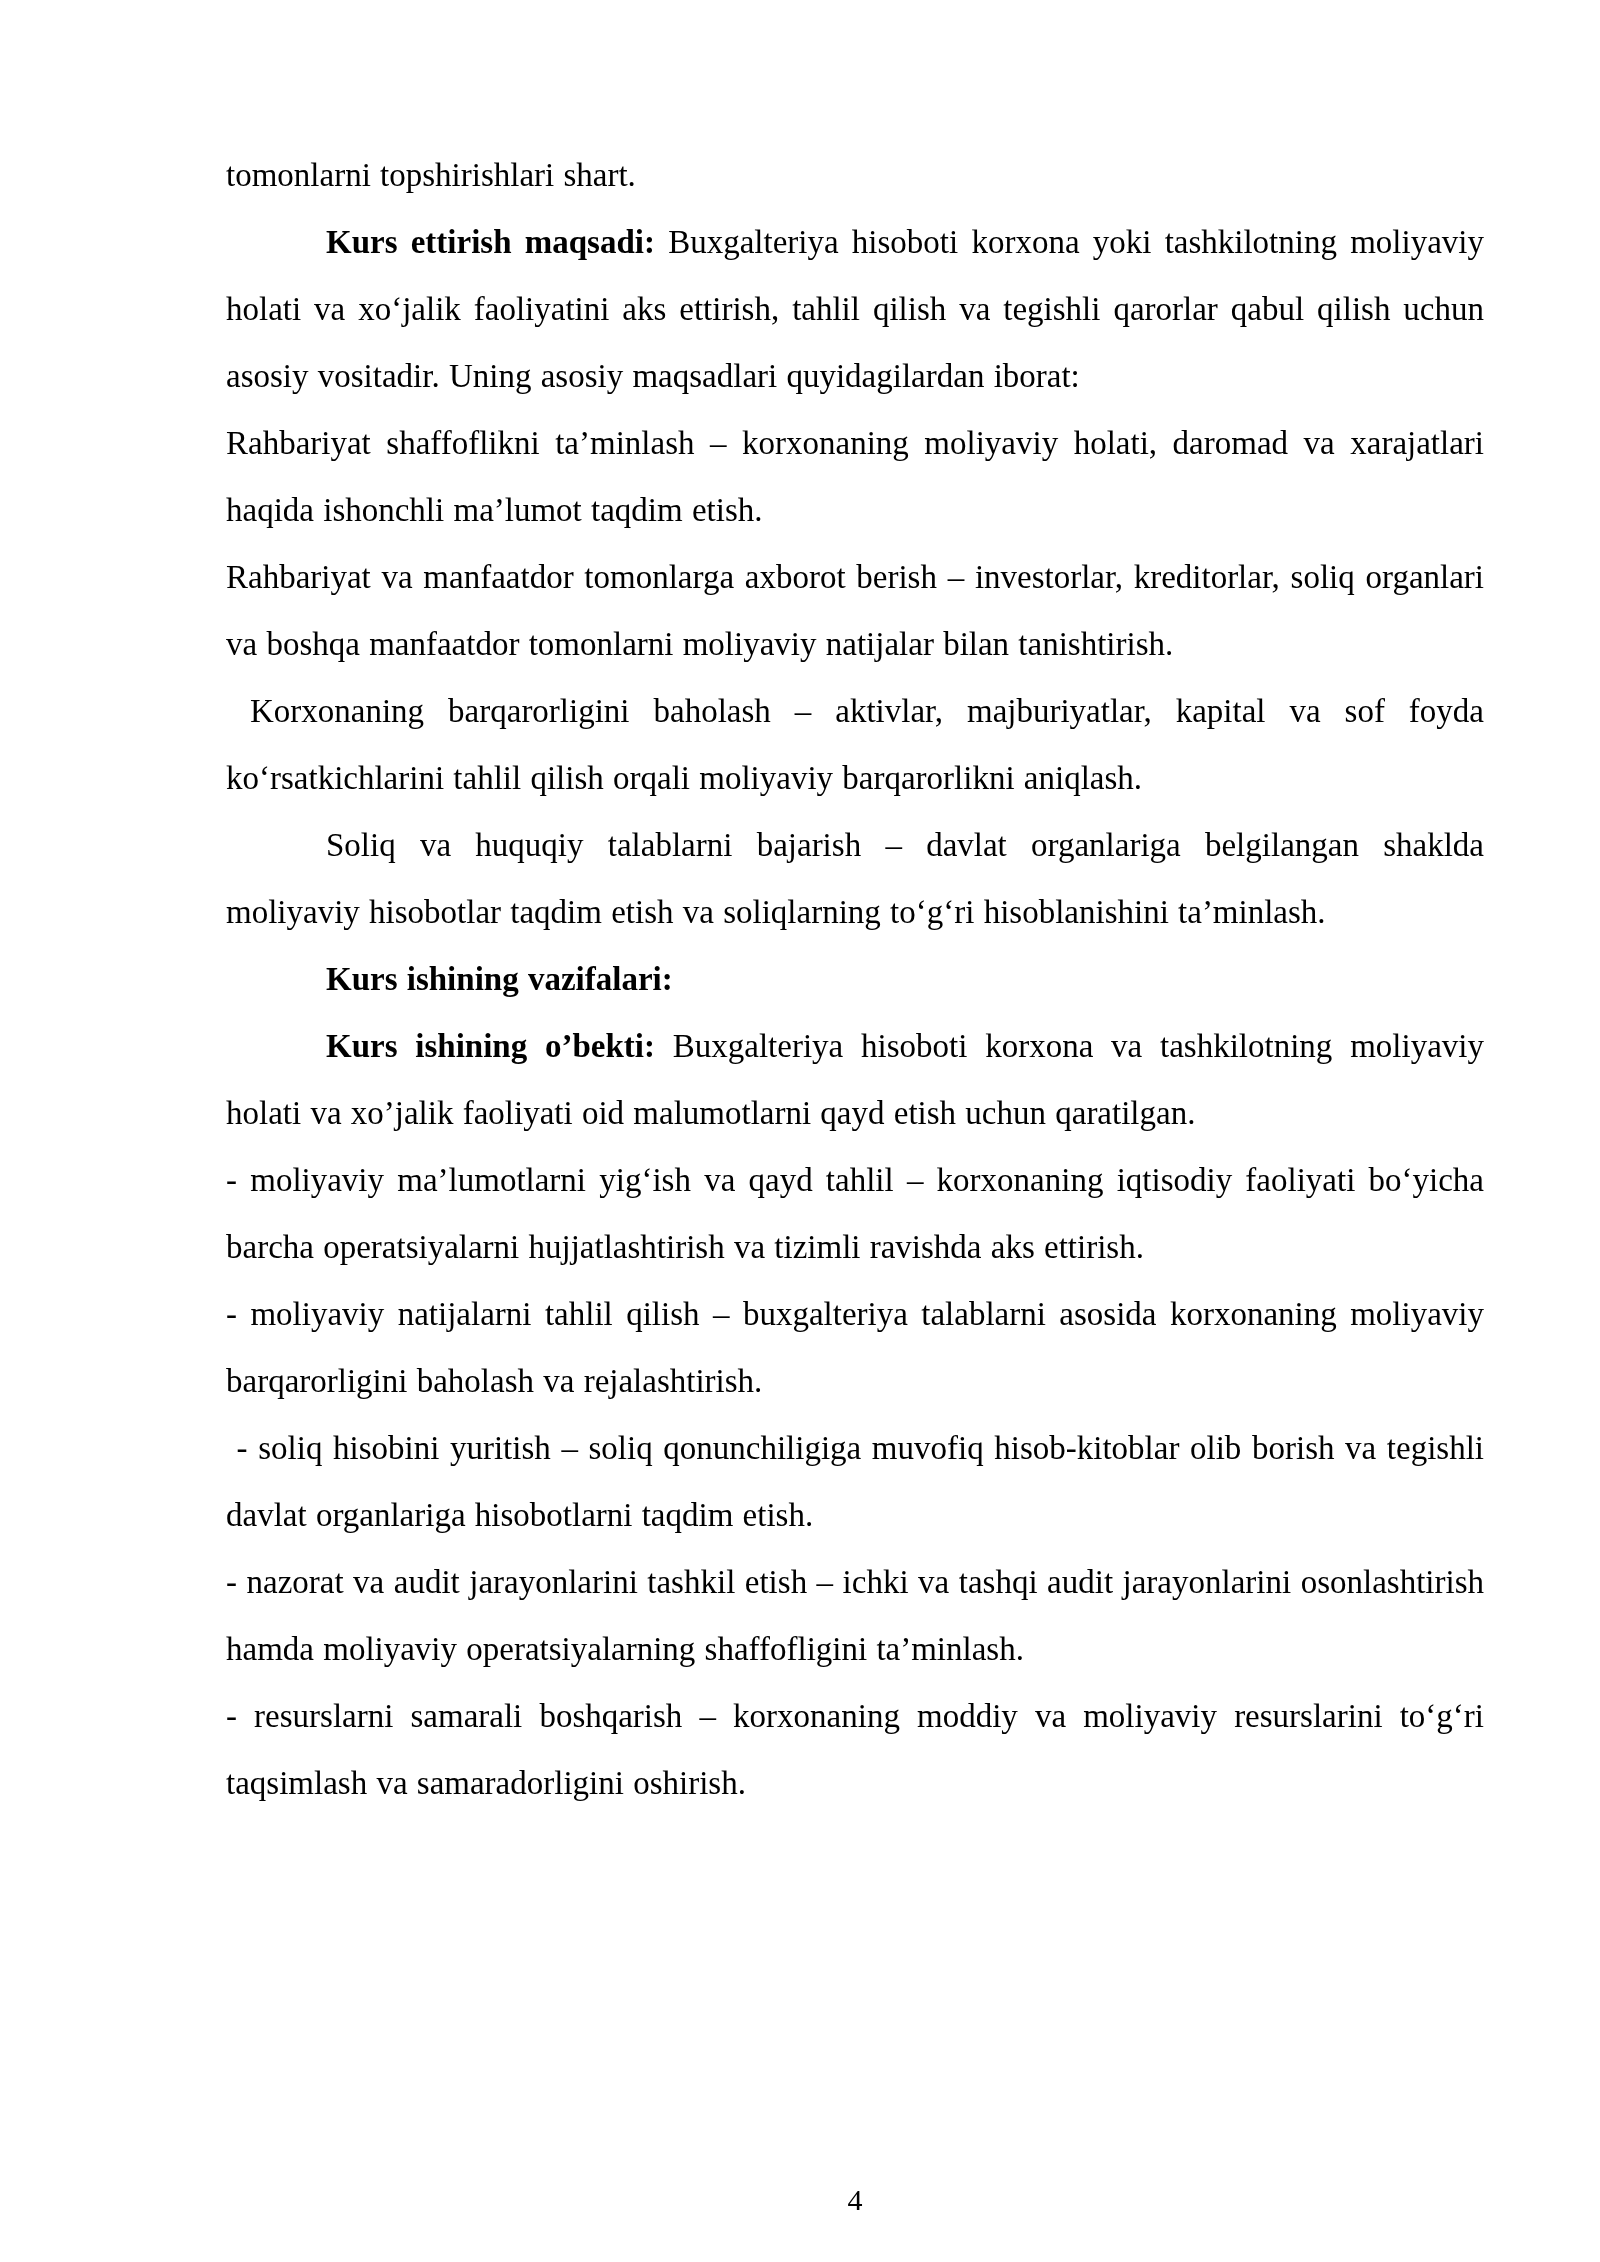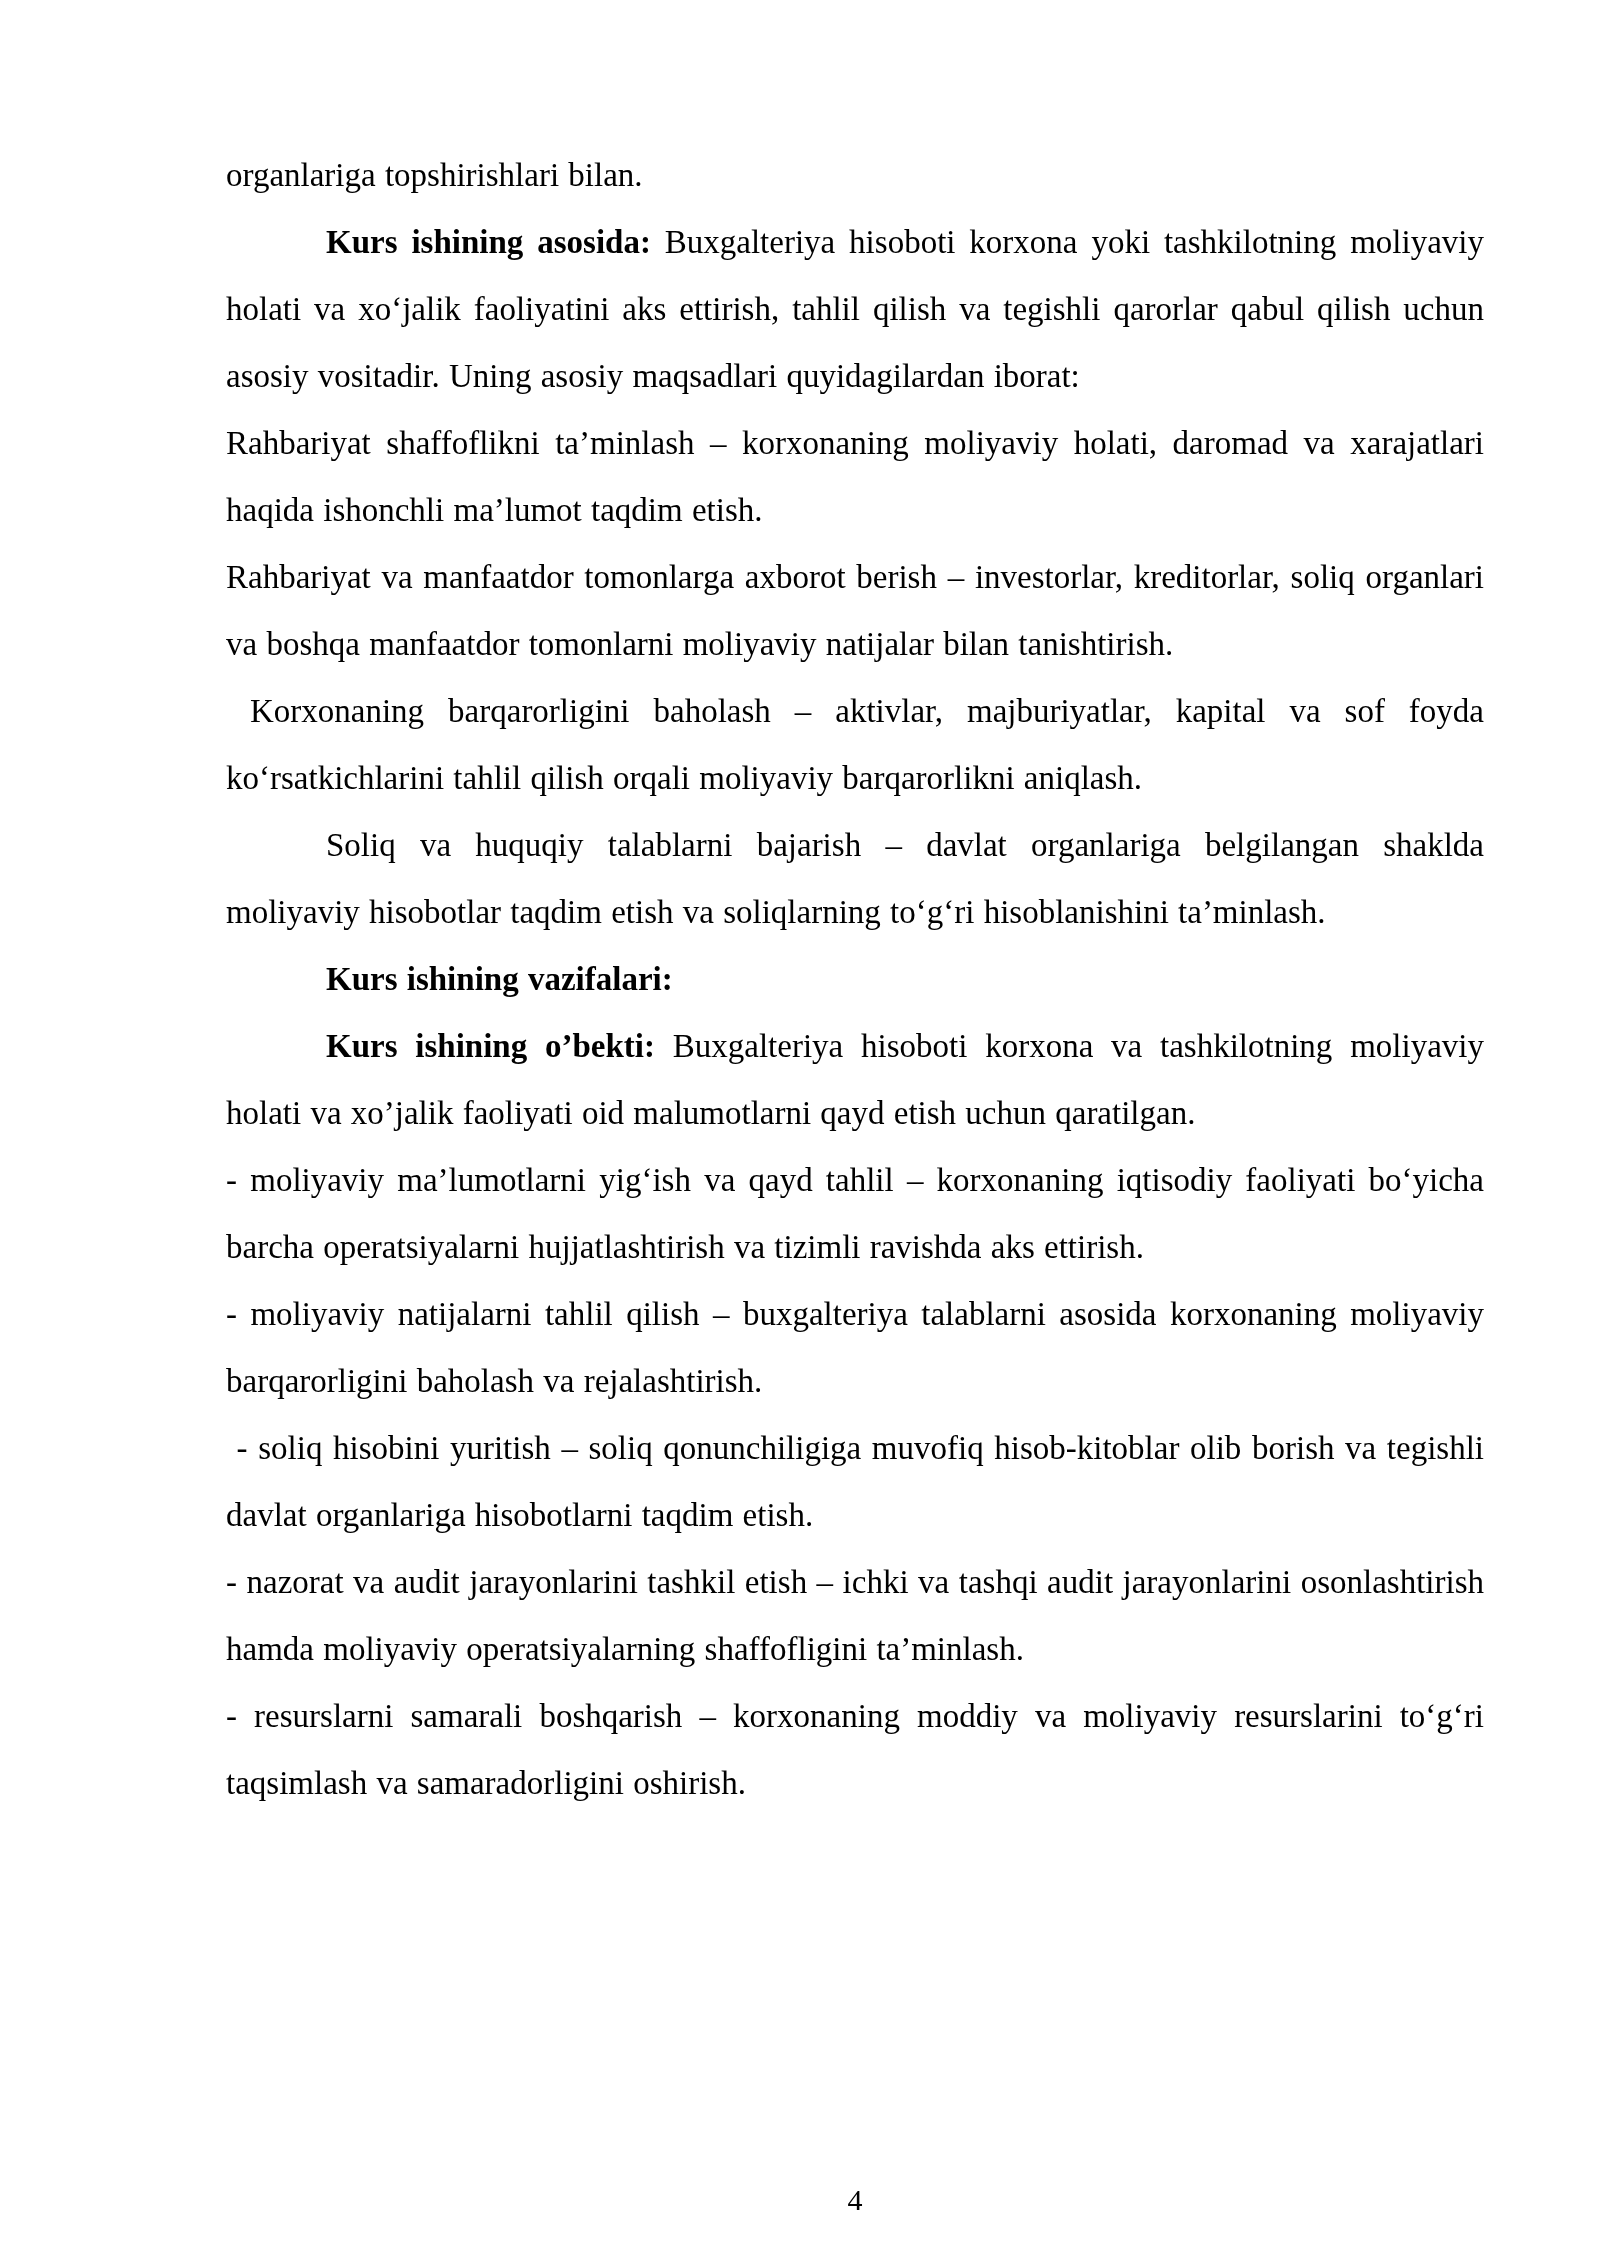--- a/index.html
+++ b/index.html
@@ -45,22 +45,22 @@
     text-align: center;
     font-size: 30px;
     line-height: 36px;
   }
 </style>
 </head>
 <body>
 
 <div class="page">
   <div class="doc-body" id="doc-body">
-      <p class="para"><span>organlariga topshirishlari bilan.</span></p>
-      <p class="para indent"><span class="bold">Kurs ishining asosida:</span><span> Buxgalteriya hisoboti korxona yoki tashkilotning moliyaviy holati va xo‘jalik faoliyatini aks ettirish, tahlil qilish va tegishli qarorlar qabul qilish uchun asosiy vositadir. Uning asosiy maqsadlari quyidagilardan iborat:</span></p>
+      <p class="para"><span>tomonlarni topshirishlari shart.</span></p>
+      <p class="para indent"><span class="bold">Kurs ettirish maqsadi:</span><span> Buxgalteriya hisoboti korxona yoki tashkilotning moliyaviy holati va xo‘jalik faoliyatini aks ettirish, tahlil qilish va tegishli qarorlar qabul qilish uchun asosiy vositadir. Uning asosiy maqsadlari quyidagilardan iborat:</span></p>
       <p class="para"><span>Rahbariyat shaffoflikni ta’minlash – korxonaning moliyaviy holati, daromad va xarajatlari haqida ishonchli ma’lumot taqdim etish.</span></p>
       <p class="para"><span>Rahbariyat va manfaatdor tomonlarga axborot berish – investorlar, kreditorlar, soliq organlari va boshqa manfaatdor tomonlarni moliyaviy natijalar bilan tanishtirish.</span></p>
       <p class="para"><span> Korxonaning barqarorligini baholash – aktivlar, majburiyatlar, kapital va sof foyda ko‘rsatkichlarini tahlil qilish orqali moliyaviy barqarorlikni aniqlash.</span></p>
       <p class="para indent"><span>Soliq va huquqiy talablarni bajarish – davlat organlariga belgilangan shaklda moliyaviy hisobotlar taqdim etish va soliqlarning to‘g‘ri hisoblanishini ta’minlash.</span></p>
       <p class="para indent"><span class="bold">Kurs ishining vazifalari:</span></p>
       <p class="para indent"><span class="bold">Kurs ishining o’bekti:</span><span> Buxgalteriya hisoboti korxona va tashkilotning moliyaviy holati va xo’jalik faoliyati oid malumotlarni qayd etish uchun qaratilgan.</span></p>
       <p class="para"><span>- moliyaviy ma’lumotlarni yig‘ish va qayd tahlil – korxonaning iqtisodiy faoliyati bo‘yicha barcha operatsiyalarni hujjatlashtirish va tizimli ravishda aks ettirish.</span></p>
       <p class="para"><span>- moliyaviy natijalarni tahlil qilish – buxgalteriya talablarni asosida korxonaning moliyaviy barqarorligini baholash va rejalashtirish.</span></p>
       <p class="para"><span> - soliq hisobini yuritish – soliq qonunchiligiga muvofiq hisob-kitoblar olib borish va tegishli davlat organlariga hisobotlarni taqdim etish.</span></p>
       <p class="para"><span>- nazorat va audit jarayonlarini tashkil etish – ichki va tashqi audit jarayonlarini osonlashtirish hamda moliyaviy operatsiyalarning shaffofligini ta’minlash.</span></p>

